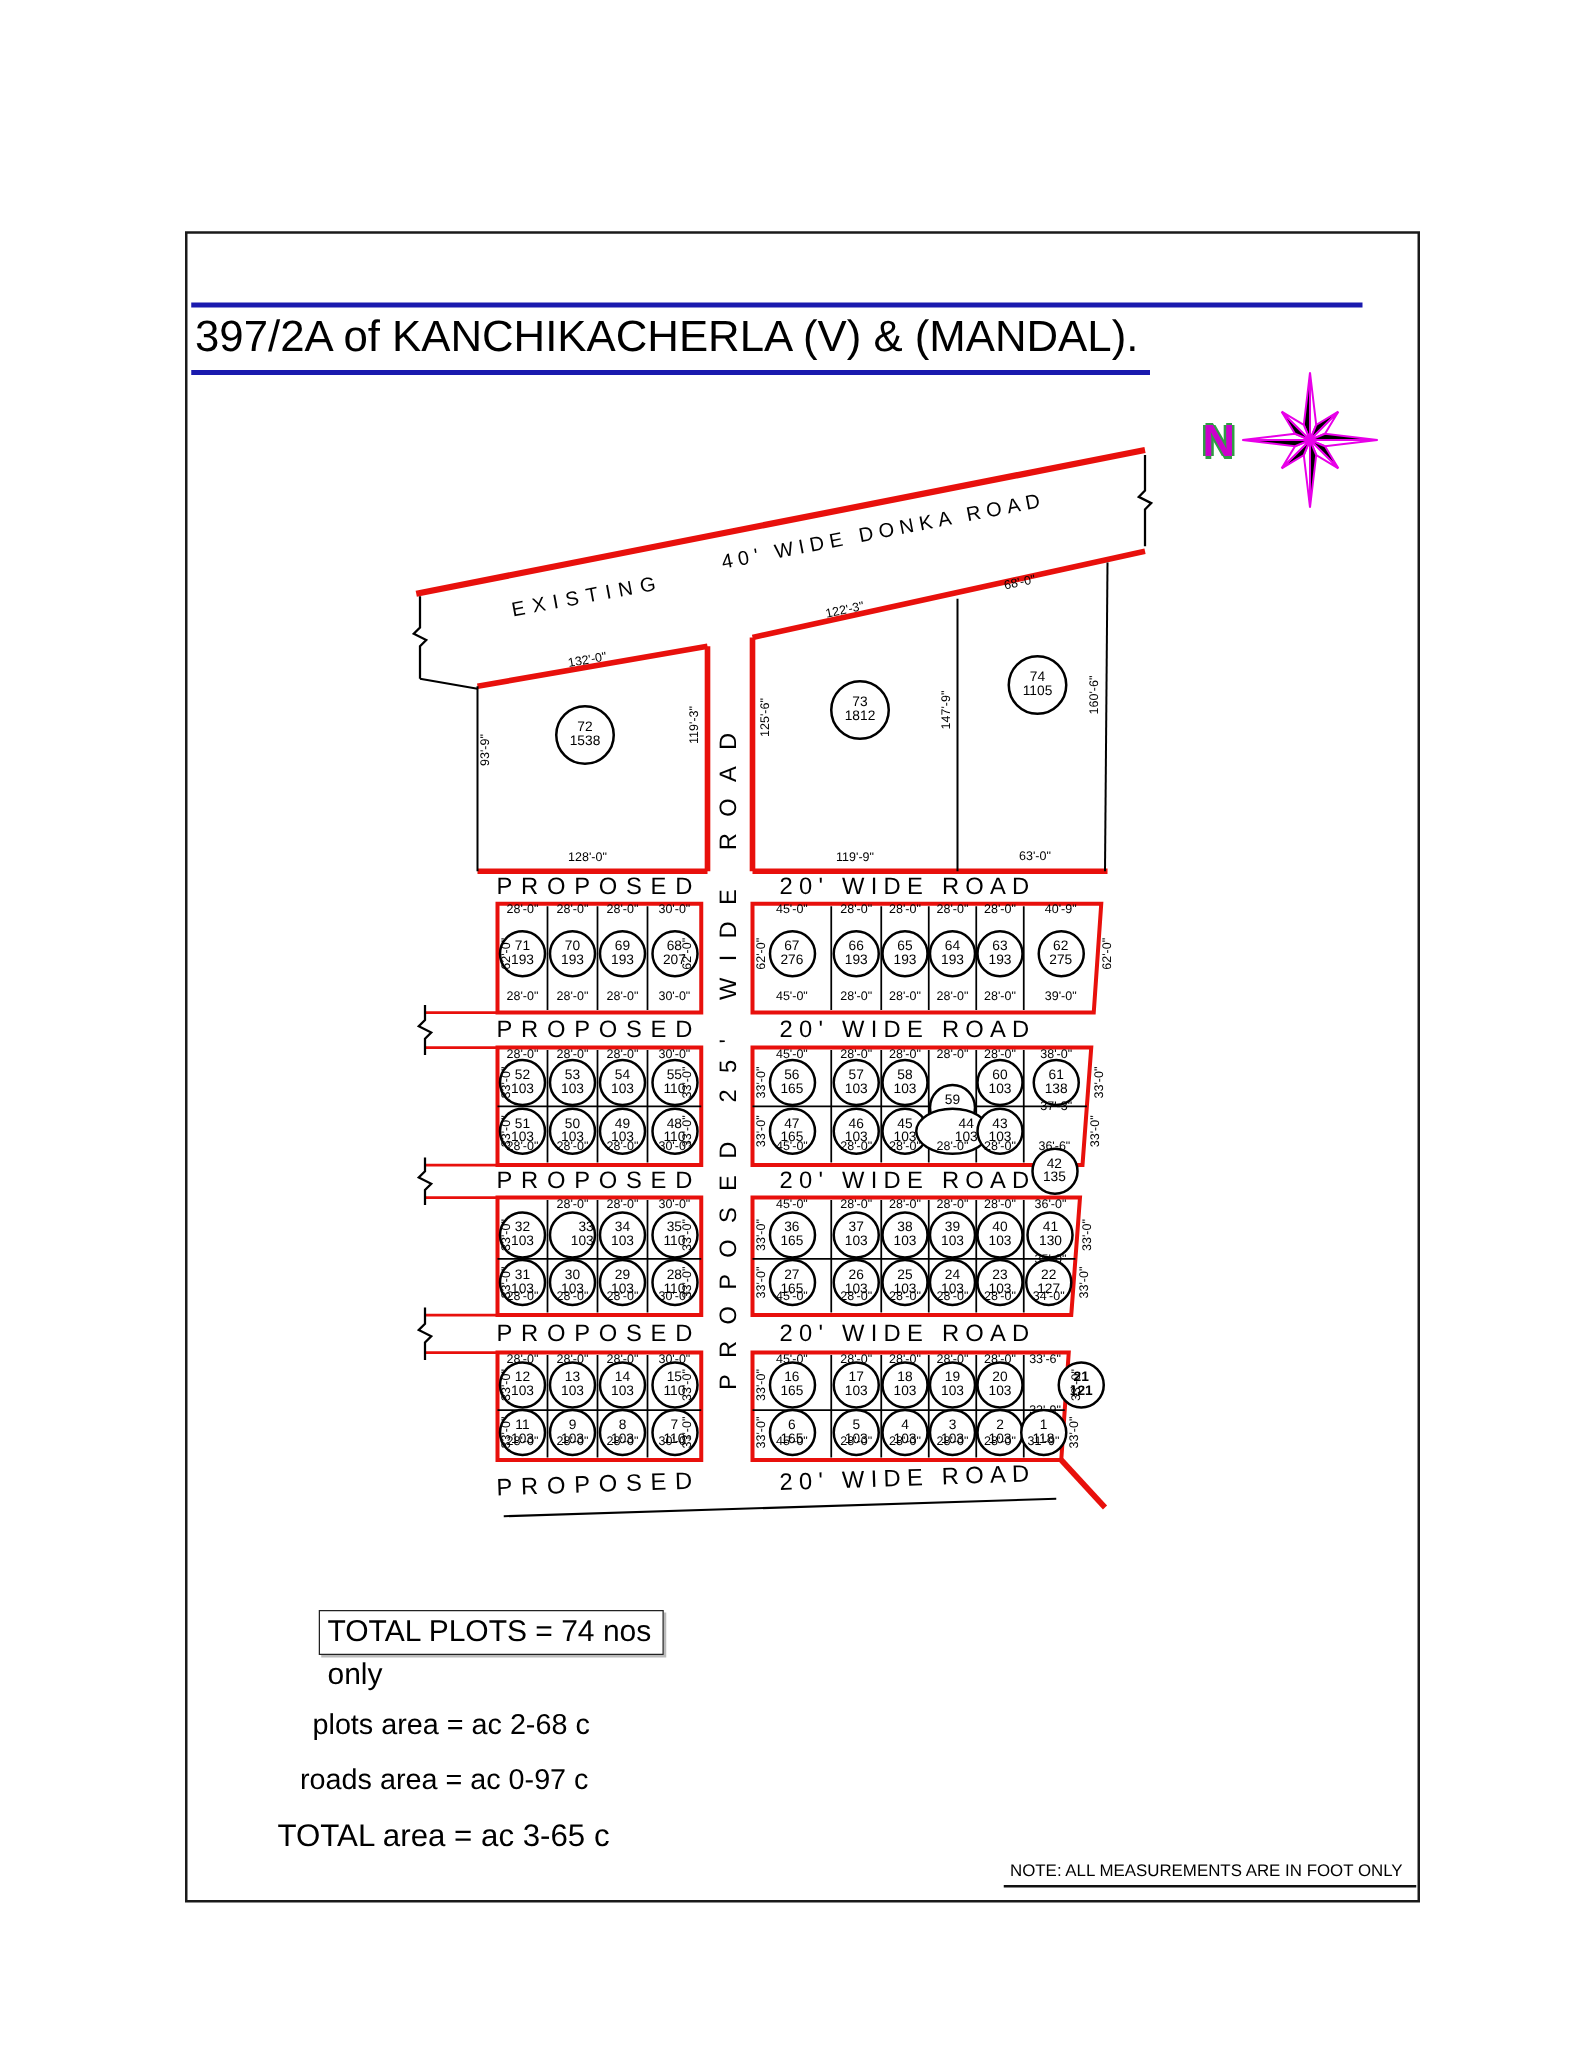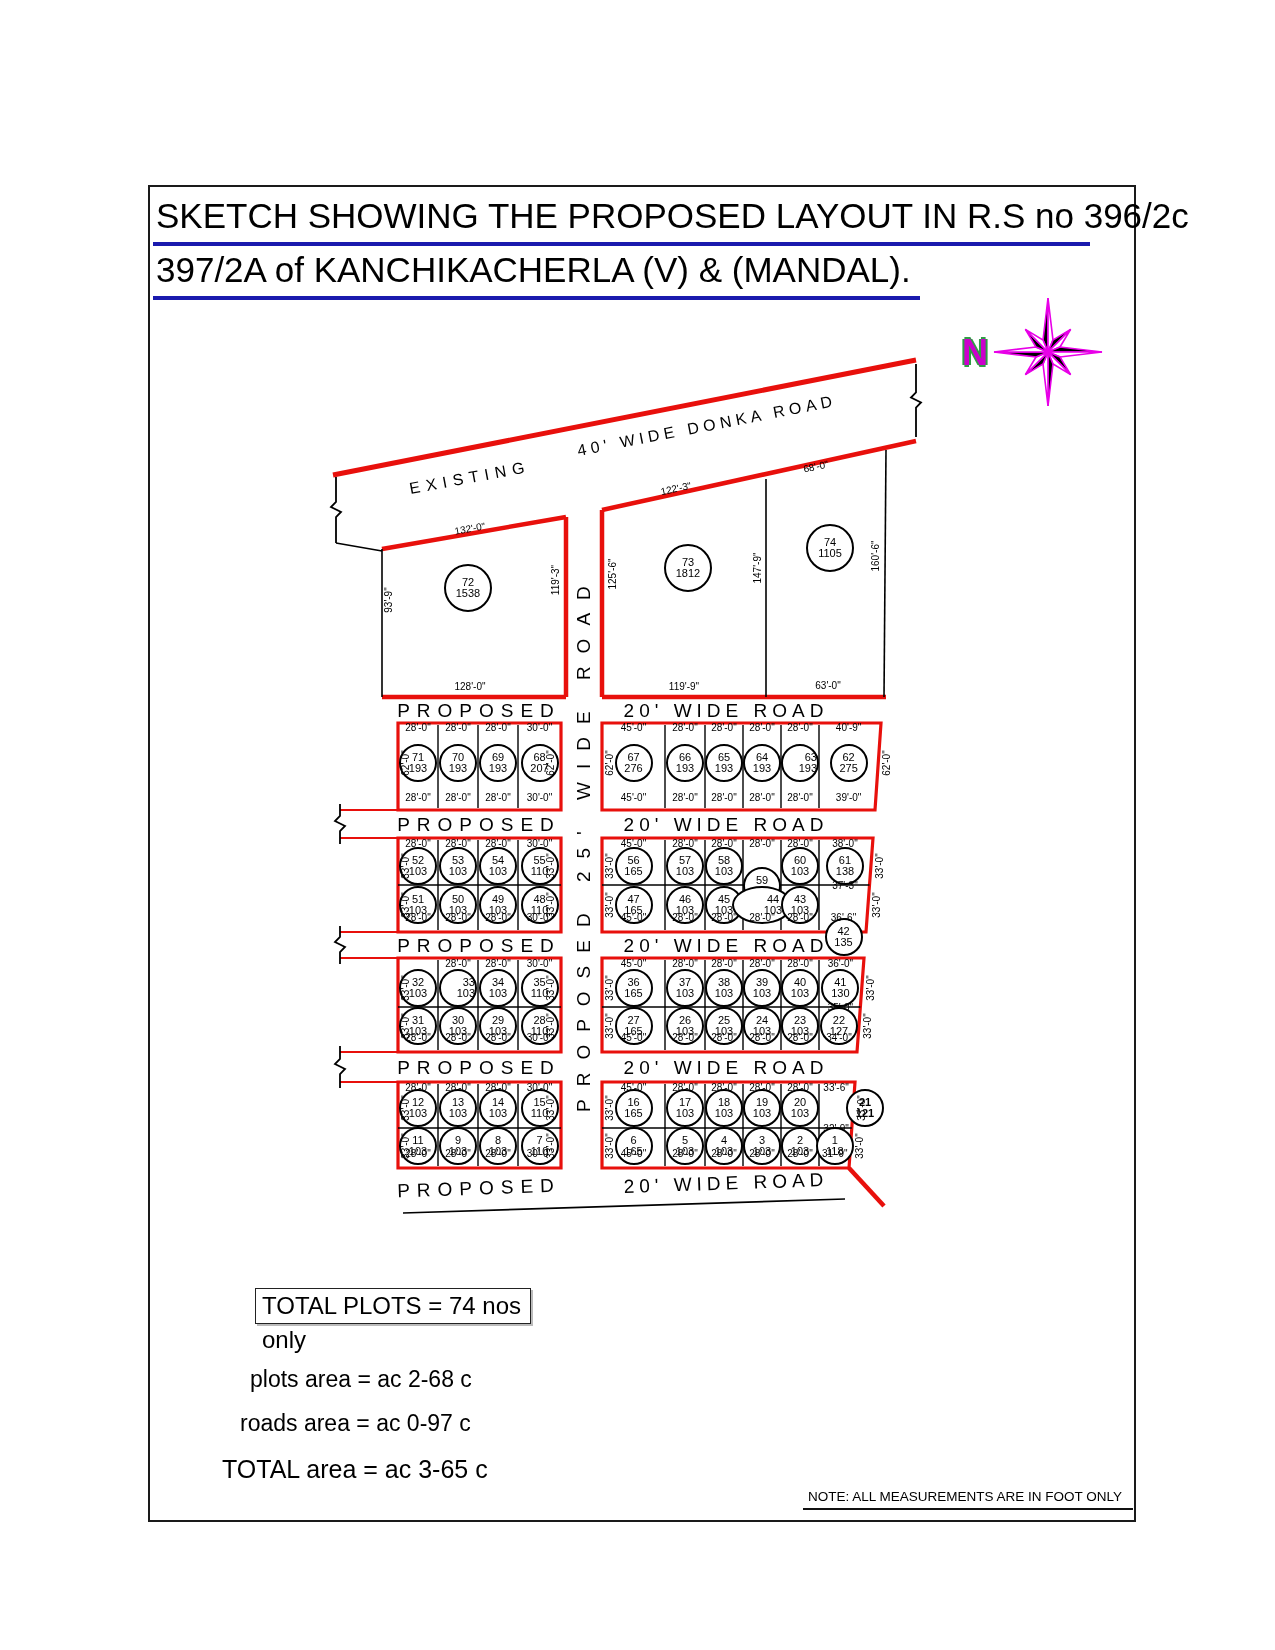--- a/index.html
+++ b/index.html
@@ -29,21 +29,20 @@
   .a2{left:240px;top:1410px;font-size:23px}
   .a3{left:222px;top:1455px;font-size:25px}
   #note{position:absolute;left:808px;top:1489px;font-size:13.5px;white-space:nowrap}
   #noteline{position:absolute;left:803px;top:1508px;width:330px;height:2px;background:#111}
 </style>
 </head>
 <body>
 
 <div id="page">
   <div class="border"></div>
-  <div class="title t1">SKETCH SHOWING THE PROPOSED LAYOUT IN R.S no 396/2c</div>
   <div class="u u1"></div>
   <div class="title t2">397/2A of KANCHIKACHERLA (V) &amp; (MANDAL).</div>
   <div class="u u2"></div>
   <div id="nlabel">N</div>
   <svg id="lines" width="1275" height="1650">
       <line x1="333" y1="475" x2="916" y2="360" stroke="#e8100c" stroke-width="5"></line>
       <line x1="382" y1="549" x2="566" y2="517" stroke="#e8100c" stroke-width="4.5"></line>
       <line x1="602" y1="510" x2="916" y2="441" stroke="#e8100c" stroke-width="4.5"></line>
       <path d="M336,477 L336,502 l-5,5 l10,5 l-5,5 L336,543" stroke="#000" stroke-width="1.8" fill="none"></path>
       <line x1="336" y1="543" x2="382" y2="551" stroke="#000" stroke-width="1.5"></line>
@@ -198,21 +197,21 @@
         <span>193</span>
       </div>
       <div class="t" style="left: 724px; top: 728px; font-size: 10px; transform: translate(-50%, -50%);">28'-0"</div>
       <div class="t" style="left: 724px; top: 798px; font-size: 10px; transform: translate(-50%, -50%);">28'-0"</div>
       <div class="pc" style="left: 762px; top: 763px; width: 34px; height: 34px;">
         <span>64</span>
         <span>193</span>
       </div>
       <div class="t" style="left: 762px; top: 728px; font-size: 10px; transform: translate(-50%, -50%);">28'-0"</div>
       <div class="t" style="left: 762px; top: 798px; font-size: 10px; transform: translate(-50%, -50%);">28'-0"</div>
-      <div class="pc" style="left: 800px; top: 763px; width: 34px; height: 34px; align-items: flex-end;">
+      <div class="pc" style="left: 800px; top: 763px; width: 34px; height: 34px;">
         <span>63</span>
         <span>193</span>
       </div>
       <div class="t" style="left: 800px; top: 728px; font-size: 10px; transform: translate(-50%, -50%);">28'-0"</div>
       <div class="t" style="left: 800px; top: 798px; font-size: 10px; transform: translate(-50%, -50%);">28'-0"</div>
       <div class="pc" style="left: 848.621px; top: 763px; width: 34px; height: 34px;">
         <span>62</span>
         <span>275</span>
       </div>
       <div class="t" style="left: 848.621px; top: 728px; font-size: 10px; transform: translate(-50%, -50%);">40'-9"</div>

